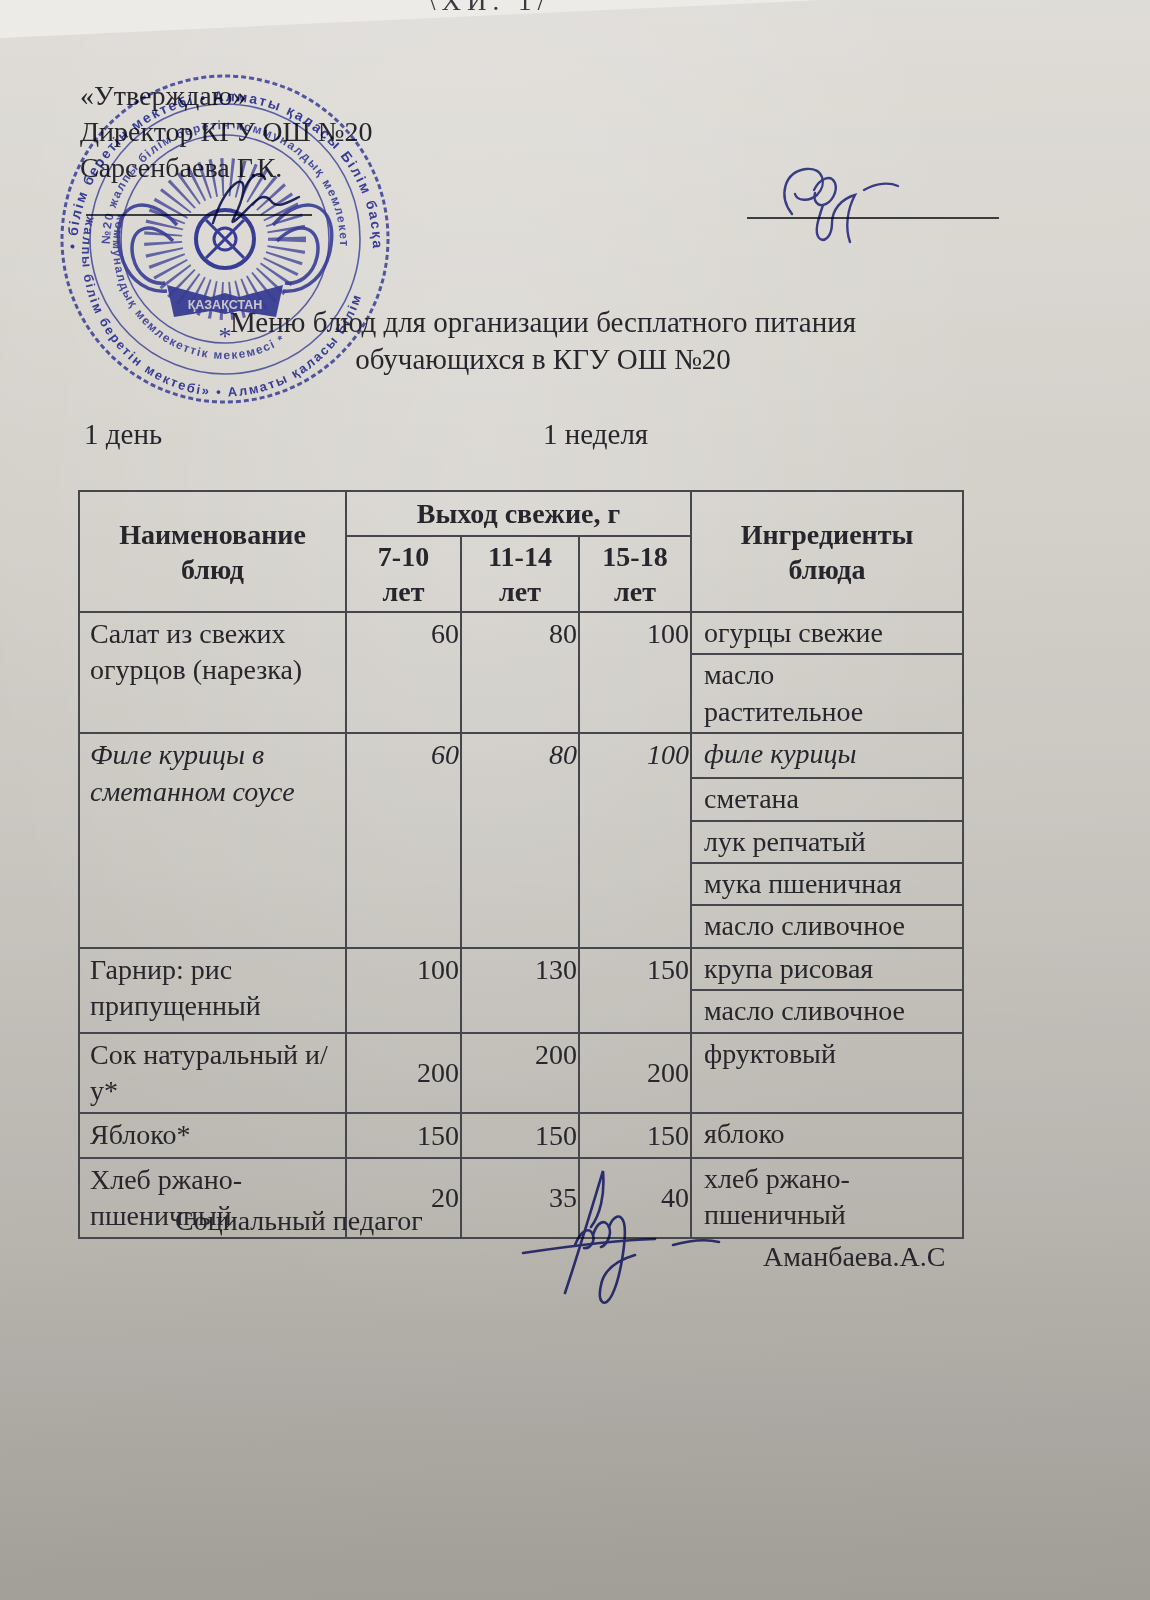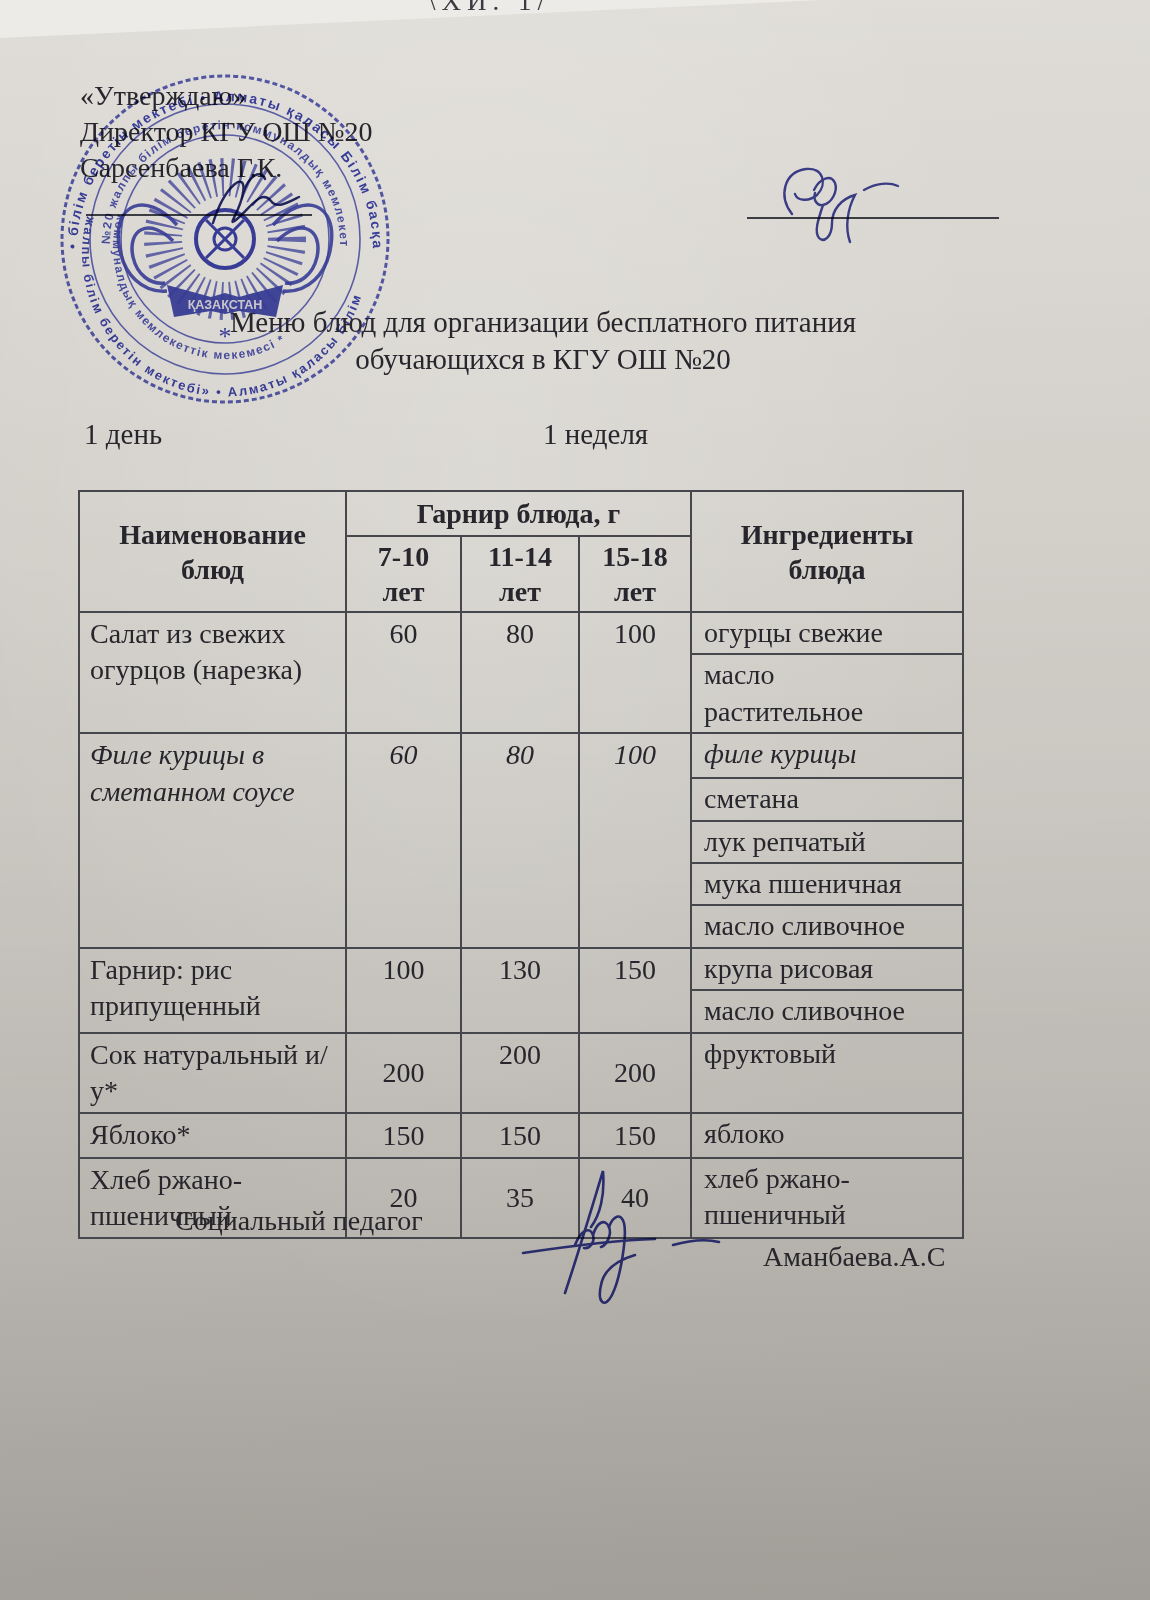--- a/index.html
+++ b/index.html
@@ -15,21 +15,21 @@
   .hdr-block{position:absolute;font-size:28px;line-height:36px;}
   .sig-line{position:absolute;height:2px;background:#3c3c43;}
   .title-wrap{position:absolute;left:0;top:304px;width:1086px;text-align:center;font-size:29px;line-height:37px;}
   .label-day{position:absolute;left:84px;top:418px;font-size:29px;font-family:Liberation Serif, serif;}
   .label-week{position:absolute;left:543px;top:418px;font-size:29px;}
   table.menu{position:absolute;left:78px;top:490px;width:884px;border-collapse:collapse;table-layout:fixed;}
   table.menu th, table.menu td{border:2px solid #46464d;font-size:28px;color:#27262c;overflow:hidden;}
   table.menu th{font-weight:bold;text-align:center;white-space:pre-line;line-height:1.25;padding:2px 4px;}
   tr.hr1{height:45px;} tr.hr2{height:58px;}
   td.name-cell{text-align:left;vertical-align:top;padding:3px 6px 3px 10px;line-height:1.3;border-radius:24px;}
-  td.num-cell{text-align:center;line-height:1.2;}
+  td.num-cell{text-align:right;line-height:1.2;}
   td.num-cell.vtop{vertical-align:top;padding-top:4px;}
   td.num-cell.vmid{vertical-align:middle;}
   td.ing-cell{text-align:left;vertical-align:top;padding:2px 6px 2px 12px;line-height:1.3;white-space:pre-line;}
   .footer-role{position:absolute;left:175px;top:1205px;font-size:28px;}
   .footer-name{position:absolute;left:763px;top:1205px;font-size:28px;margin-top:36px;}
   .stamp{position:absolute;left:50px;top:64px;mix-blend-mode:multiply;opacity:.93;}
   .ink{position:absolute;mix-blend-mode:multiply;}
 </style>
 </head>
 <body>
@@ -117,21 +117,21 @@
       <col style="width:267px">
         <col style="width:115px">
         <col style="width:118px">
         <col style="width:112px">
         <col style="width:272px">
     </colgroup>
     <tbody>
       <tr class="hr1">
         <th rowspan="2">Наименование
 блюд</th>
-        <th colspan="3">Гарнир блюда, г</th>
+        <th colspan="3">Выход свежие, г</th>
         <th rowspan="2">Ингредиенты
 блюда</th>
       </tr>
       <tr class="hr2">
         <th>7-10
 лет</th>
         <th>11-14
 лет</th>
         <th>15-18
 лет</th>

